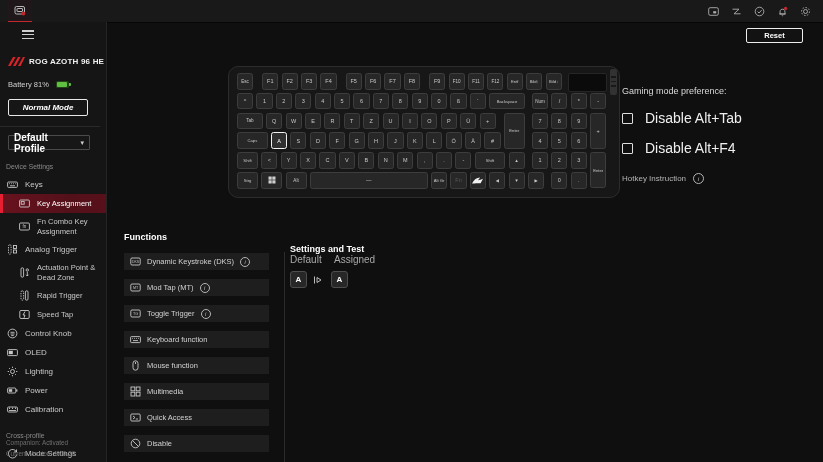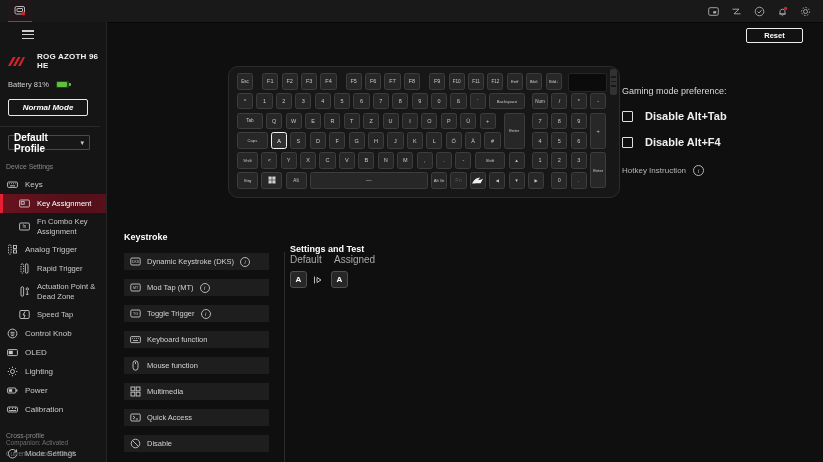--- a/index.html
+++ b/index.html
@@ -10,21 +10,21 @@
   }
   
   .topbar{position:absolute;left:0;top:0;width:823px;height:22px;background:#191919;border-bottom:1px solid #060606;}
   .device-tab{position:absolute;left:8px;top:0;width:24px;height:21px;display:flex;align-items:center;justify-content:center;background:#20171a;border-bottom:2px solid #c1272d;cursor:pointer;}
   .topbar-icons{position:absolute;right:12px;top:0;height:22px;display:flex;align-items:center;gap:11px;}
   .tb-icon{width:12px;height:12px;display:flex;align-items:center;justify-content:center;cursor:pointer;opacity:.85;}
   
   .sidebar{position:absolute;left:0;top:22px;width:107px;height:440px;background:#151515;border-right:1px solid #252525;box-sizing:border-box;}
   .hamb{margin:8px 0 0 22px;cursor:pointer;width:13px;}
   .hamb i{display:block;width:12px;height:1.5px;background:#cfcfcf;margin:2.3px 0;}
-  .device-title-row{display:flex;align-items:center;gap:12px;margin:13px 0 0 8px;}
+  .device-title-row{display:flex;align-items:center;gap:4px;margin:13px 0 0 8px;}
   .device-title{font-size:8px;font-weight:bold;color:#f2f2f2;letter-spacing:.2px;}
   .battery-row{display:flex;align-items:center;gap:7px;margin:10px 0 0 8px;font-size:7.5px;color:#cfcfcf;}
   .batt{position:relative;width:13px;height:7px;border-radius:1.5px;background:#234218;display:inline-block;}
   .batt-fill{position:absolute;left:1px;top:1px;bottom:1px;width:81%;background:#5fc13f;border-radius:1px;}
   .batt:after{content:"";position:absolute;right:-2.5px;top:2px;width:2px;height:3px;background:#5fc13f;border-radius:0 1px 1px 0;}
   .mode-btn{display:block;margin:10px 0 0 8px;width:80px;height:17px;background:#161616;border:1px solid #e8e8e8;border-radius:2px;color:#fff;font-family:"Liberation Sans",sans-serif;font-size:8px;font-weight:bold;font-style:italic;cursor:pointer;}
   .sb-divider{margin-top:10px;border-top:1px solid #2a2a2a;width:100px;}
   .profile-select{margin:8px 0 0 8px;width:82px;height:15px;box-sizing:border-box;border:1px solid #4a4a4a;background:#171717;border-radius:1px;display:flex;align-items:center;justify-content:space-between;padding:0 5px;cursor:pointer;}
   .profile-select .pl{font-size:10px;font-weight:bold;color:#fff;}
   .profile-select .caret{font-size:7px;color:#cfcfcf;}
@@ -43,21 +43,21 @@
   .key{position:absolute;background:#272727;border:1px solid #3d3d3d;border-radius:2.5px;color:#c9c9c9;display:flex;align-items:center;justify-content:center;box-sizing:border-box;cursor:pointer;overflow:hidden;}
   .key.sel{border:1.5px solid #f2f2f2;background:#303030;color:#fff;z-index:2;}
   .key.dim{color:#585858;}
   .oled{position:absolute;left:339px;top:6px;width:37px;height:17px;background:#0b0b0b;border:1px solid #262626;border-radius:2px;}
   .knob{position:absolute;left:381px;top:2px;width:7px;height:26px;background:#323232;border-radius:2px;padding-top:4px;box-sizing:border-box;}
   .knob i{display:block;height:1.5px;background:#181818;margin:3px 1px;}
   .gaming{position:absolute;left:622px;top:86px;width:195px;}
   .g-title{font-size:9px;color:#d9d9d9;}
   .g-opt{display:flex;align-items:center;gap:12px;margin-top:14px;cursor:pointer;}
   .cbox{width:11px;height:11px;border:1.5px solid #dedede;border-radius:1px;box-sizing:border-box;flex:none;}
-  .g-opt .olbl{font-size:11px;font-weight:bold;color:#efefef;}
+  .g-opt .olbl{font-size:14px;font-weight:normal;color:#efefef;}
   .hotkey{display:flex;align-items:center;gap:7px;margin-top:17px;font-size:8px;color:#b5b5b5;}
   .info{width:9px;height:9px;border:1px solid #b5b5b5;border-radius:50%;display:inline-flex;align-items:center;justify-content:center;font-size:6px;color:#c5c5c5;font-style:italic;flex:none;cursor:pointer;}
   .functions{position:absolute;left:124px;top:232px;width:145px;}
   .f-title{font-size:9px;font-weight:bold;color:#fff;margin-bottom:11px;}
   .fn-row{display:flex;align-items:center;gap:6px;height:17px;background:#1e1e1e;margin-bottom:9px;padding:0 5px;cursor:pointer;}
   .fn-row .ic{width:12px;height:11px;display:flex;align-items:center;justify-content:center;flex:none;}
   .fn-row .flbl{font-size:7.5px;color:#d2d2d2;white-space:nowrap;}
   .fn-row .info{width:8px;height:8px;font-size:5.5px;}
   .v-divider{position:absolute;left:284px;top:252px;width:1px;height:210px;background:#2b2b2b;}
   .settings{position:absolute;left:290px;top:244px;}
@@ -175,35 +175,35 @@
             <rect x="1.5" y="0.8" width="2.6" height="9.4" rx="1.3" stroke-dasharray="1.4 1"></rect>
             <rect x="6.5" y="1.5" width="3" height="3"></rect>
             <rect x="6.5" y="6" width="3" height="3"></rect>
           </svg>
         </span>
         <span class="lbl">Analog Trigger</span>
       </div>
       <div class="sb-item child">
         <span class="ic">
           <svg width="11" height="11" viewBox="0 0 11 11" fill="none" stroke="#c9c9c9" stroke-width="0.9">
-            <rect x="2" y="0.8" width="2.6" height="9.4" rx="1.3" stroke-dasharray="1.4 1"></rect>
-            <rect x="6.4" y="0.8" width="2.6" height="9.4" rx="1.3"></rect>
-          </svg>
-        </span>
-        <span class="lbl">Rapid Trigger</span>
-      </div>
-      <div class="sb-item child">
-        <span class="ic">
-          <svg width="11" height="11" viewBox="0 0 11 11" fill="none" stroke="#c9c9c9" stroke-width="0.9">
             <rect x="2" y="0.8" width="2.6" height="9.4" rx="1.3"></rect>
             <circle cx="8.3" cy="3" r="1.2"></circle>
             <path d="M8.3 5 V9 M7.2 7.8 L8.3 9 L9.4 7.8"></path>
           </svg>
         </span>
         <span class="lbl">Actuation Point &amp; Dead Zone</span>
+      </div>
+      <div class="sb-item child">
+        <span class="ic">
+          <svg width="11" height="11" viewBox="0 0 11 11" fill="none" stroke="#c9c9c9" stroke-width="0.9">
+            <rect x="2" y="0.8" width="2.6" height="9.4" rx="1.3" stroke-dasharray="1.4 1"></rect>
+            <rect x="6.4" y="0.8" width="2.6" height="9.4" rx="1.3"></rect>
+          </svg>
+        </span>
+        <span class="lbl">Rapid Trigger</span>
       </div>
       <div class="sb-item child">
         <span class="ic">
           <svg width="11" height="11" viewBox="0 0 11 11" fill="none" stroke="#c9c9c9" stroke-width="0.9">
             <rect x="0.8" y="1.5" width="9.4" height="8" rx="1.2"></rect>
             <path d="M6 2.5 L4 6 H6 L5 8.8"></path>
           </svg>
         </span>
         <span class="lbl">Speed Tap</span>
       </div>
@@ -405,21 +405,21 @@
         <span class="olbl">Disable Alt+F4</span>
       </div>
     </div>
   <div class="hotkey">
     <span>Hotkey Instruction</span>
     <span class="info">i</span>
   </div>
 </div>
 
 <div class="functions">
-  <div class="f-title">Keystroke</div>
+  <div class="f-title">Functions</div>
   <div id="functions-list">
       <div class="fn-row">
         <span class="ic">
           <svg width="11" height="11" viewBox="0 0 11 11" fill="none" stroke="#c9c9c9" stroke-width="0.9">
             <rect x="0.8" y="2" width="9.4" height="7" rx="1.2"></rect>
             <text x="5.5" y="7" font-size="3.4" fill="#c9c9c9" stroke="none" text-anchor="middle" font-family="Liberation Sans">DKS</text>
           </svg>
         </span>
         <span class="flbl">Dynamic Keystroke (DKS)</span>
         <span class="info">i</span>

